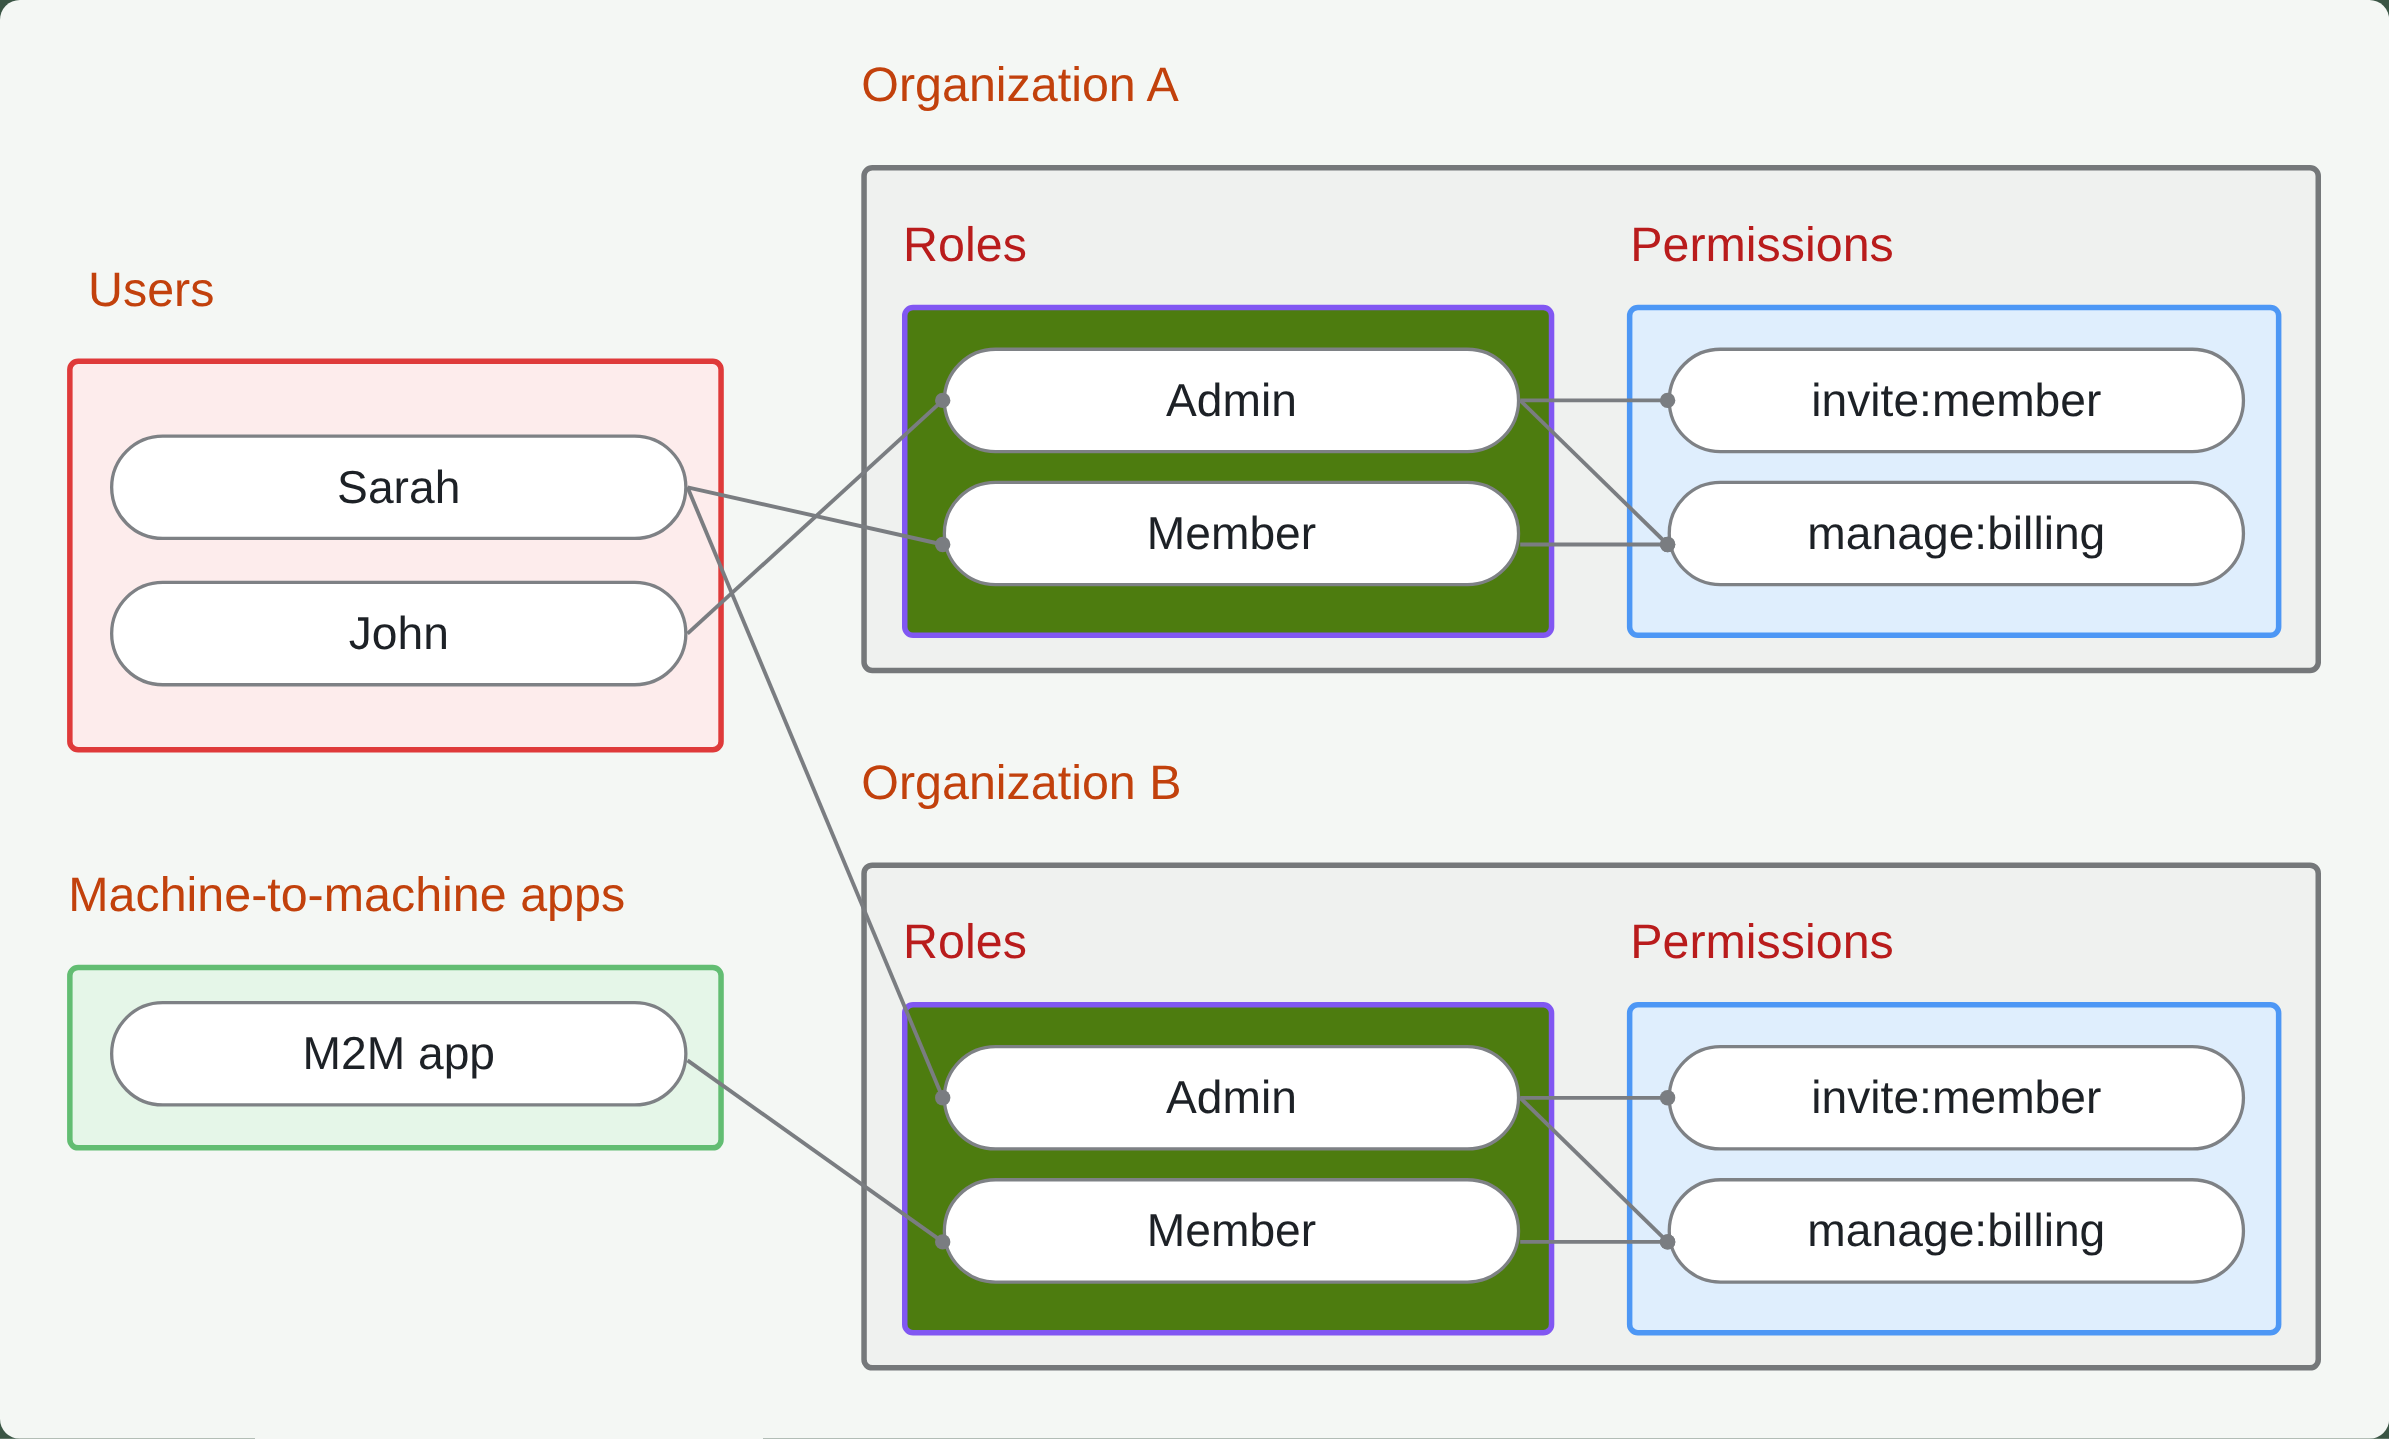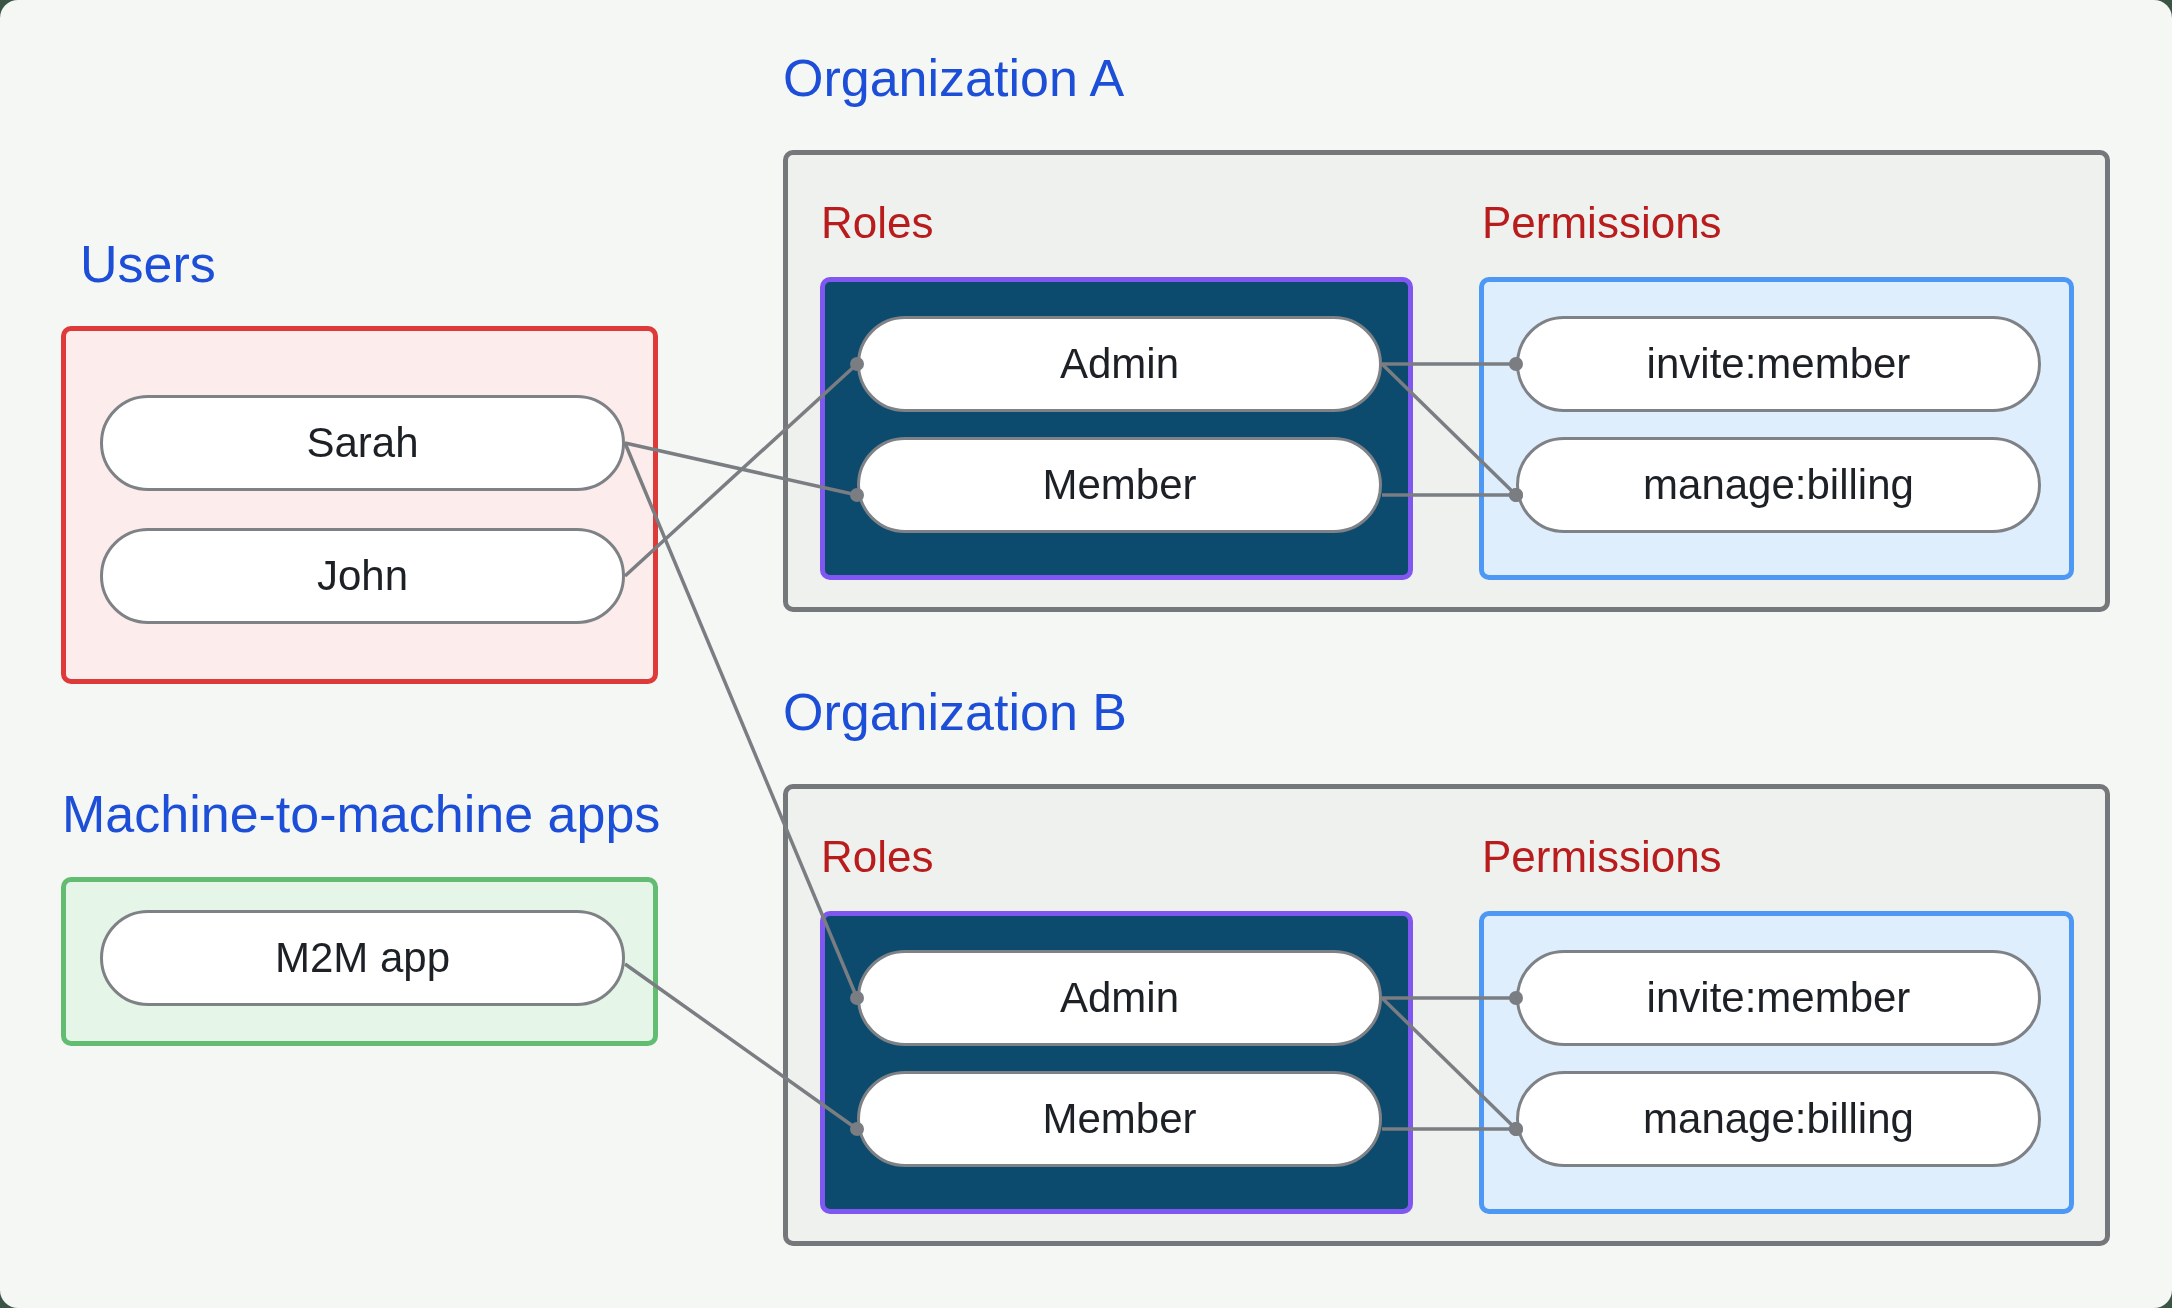--- a/index.html
+++ b/index.html
@@ -10,36 +10,36 @@
     position:relative;overflow:hidden;
   }
   #stage{
     position:absolute;inset:0;
     background:#f4f7f4;
     border-radius:18px;
     overflow:hidden;
   }
   .section-title{
     position:absolute;
-    font-size:52px;line-height:52px;
-    color:#1d4ed8;
+    font-size:44px;line-height:52px;
+    color:#c2410c;
     white-space:nowrap;
   }
   .group-box{position:absolute;border-radius:10px;box-sizing:border-box;}
   .users-box{left:61px;top:326px;width:597px;height:358px;border:5px solid #df3a3a;background:#fdecec;}
   .m2m-box{left:61px;top:877px;width:597px;height:169px;border:5px solid #62bd72;background:#e5f6e8;}
   .org-box{position:absolute;width:1327px;height:462px;border:5px solid #75787a;background:#eff1ef;border-radius:10px;box-sizing:border-box;}
   .org-a .org-box{left:783px;top:150px;}
   .org-b .org-box{left:783px;top:784px;}
   .org-title-a{left:783px;top:52px;}
   .org-title-b{left:783px;top:686px;}
   .inner-label{
     position:absolute;font-size:44px;line-height:52px;color:#b91c1c;white-space:nowrap;
   }
-  .roles-box{position:absolute;left:32px;top:122px;width:593px;height:303px;border:5px solid #8157f2;background:#0c4a6e;border-radius:10px;box-sizing:border-box;}
+  .roles-box{position:absolute;left:32px;top:122px;width:593px;height:303px;border:5px solid #8157f2;background:#4d7c0f;border-radius:10px;box-sizing:border-box;}
   .perms-box{position:absolute;left:691px;top:122px;width:595px;height:303px;border:5px solid #4d97f5;background:#dfeefd;border-radius:10px;box-sizing:border-box;}
   .pill{
     position:absolute;width:525px;height:96px;
     background:#ffffff;border:3px solid #7e8185;border-radius:48px;
     box-sizing:border-box;
     display:flex;align-items:center;justify-content:center;
     font-size:42px;color:#1d2126;white-space:nowrap;
   }
   .users-box .pill,.m2m-box .pill{left:34px;}
   .pill.slot1{top:64px;}

